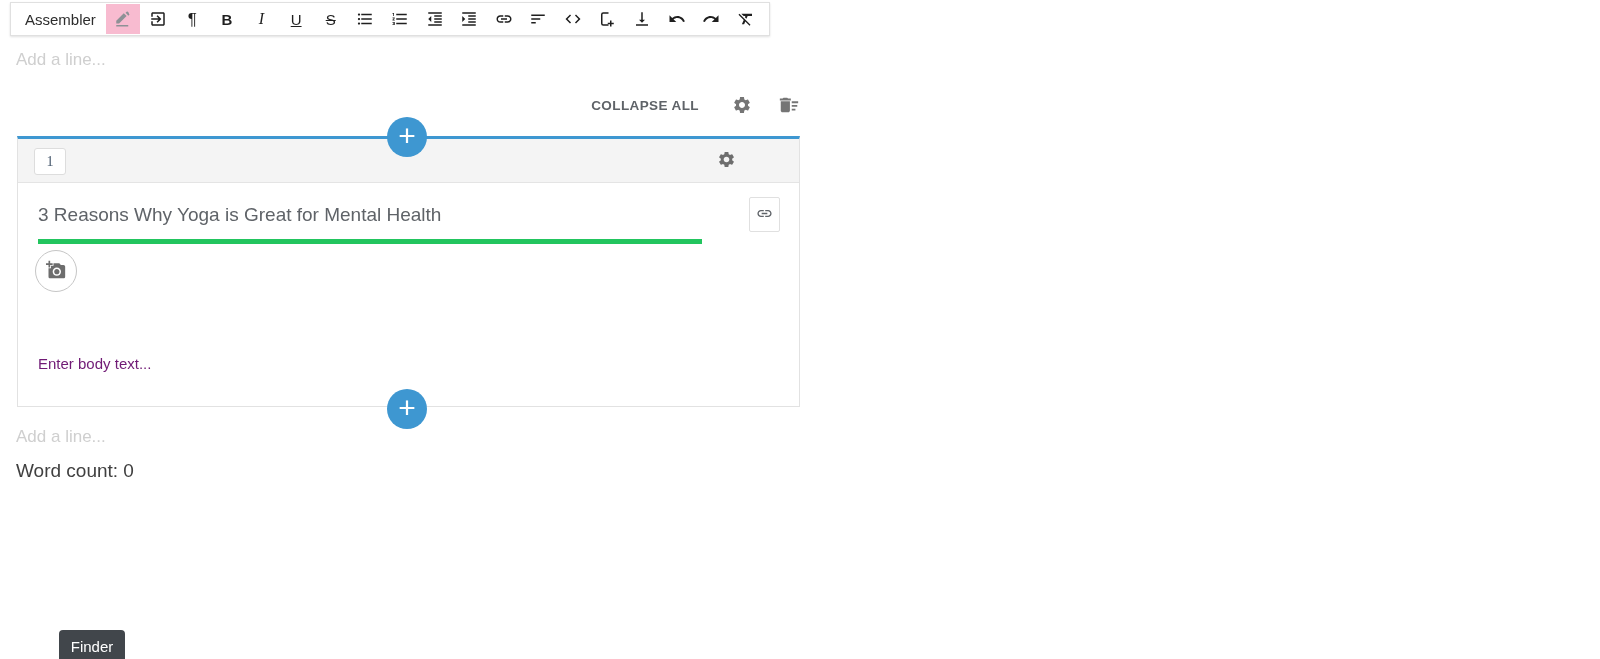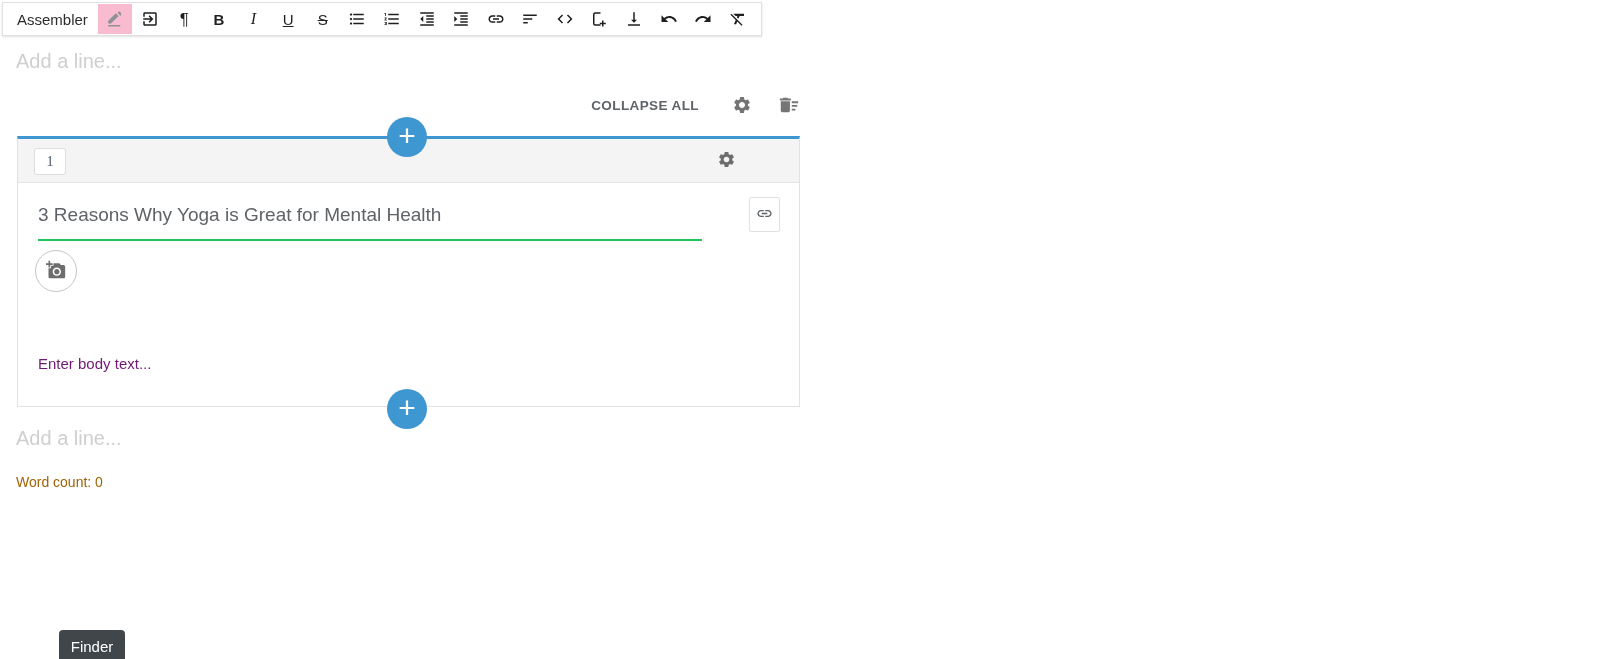--- a/index.html
+++ b/index.html
@@ -10,45 +10,45 @@
   html,body{margin:0;padding:0;}
   body{
     width:1600px;height:659px;overflow:hidden;position:relative;
     background:#ffffff;font-family:"Liberation Sans",sans-serif;
     -webkit-font-smoothing:antialiased;
   }
   button{font-family:"Liberation Sans",sans-serif;cursor:pointer;}
 
   
   .toolbar{
-    position:absolute;left:2px;top:2px;width:760px;height:34px;
+    position:absolute;left:10px;top:2px;width:760px;height:34px;
     background:#fff;border:1px solid #e0e0e0;
     box-shadow:0 1px 2px rgba(0,0,0,.12);
     display:flex;align-items:center;padding:0 6px 0 14px;box-sizing:border-box;
   }
   .tb-label{font-size:15px;color:#2d2d2d;margin-right:10px;}
   .tb-btn{
     width:35px;height:30px;border:none;background:transparent;
     display:flex;align-items:center;justify-content:center;
     color:#1f1f1f;padding:0;
   }
   .tb-btn.active{background:var(--pencil-highlight);color:#8e9196;}
   .tb-btn svg{width:18px;height:18px;display:block;}
   .tb-glyph{font-size:15px;line-height:1;color:#1f1f1f;}
   .g-paragraph{font-size:17px;}
   .g-bold{font-weight:bold;}
   .g-italic{font-family:"Liberation Serif",serif;font-style:italic;font-size:16px;}
   .g-underline{text-decoration:underline;}
   .g-strike{text-decoration:line-through;}
 
   
-  .add-line{position:absolute;left:16px;font-size:20px;color:#cfcfcf;cursor:text;}
+  .add-line{position:absolute;left:16px;font-size:17px;color:#cfcfcf;cursor:text;}
   .add-line.top{top:50px;}
   .add-line.bottom{top:427px;}
-  .word-count{position:absolute;left:16px;top:460px;font-size:14px;color:#a16207;margin-top:14px;}
+  .word-count{position:absolute;left:16px;top:460px;font-size:19px;color:#404040;}
 
   
   .controls-row{
     position:absolute;left:17px;top:93px;width:783px;height:24px;
     display:flex;justify-content:flex-end;align-items:center;gap:9px;
   }
   .collapse-all{
     border:none;background:transparent;color:#5f6368;font-size:13.5px;
     font-weight:bold;letter-spacing:.4px;margin-right:24px;padding:0;
   }
@@ -83,21 +83,21 @@
     font-family:"Liberation Serif",serif;font-size:14px;color:#44566b;
   }
   .hdr-gear{
     position:absolute;right:63px;top:11px;border:none;background:transparent;
     color:#6d6d6d;padding:0;display:flex;
   }
   .card-body{position:relative;height:224px;}
 
   .title-field{
     position:absolute;left:20px;top:21px;width:664px;
-    border-bottom:2px solid #22c55e;padding-bottom:13px;cursor:text;
+    border-bottom:5px solid #22c55e;padding-bottom:13px;cursor:text;
   }
   .title-field span{font-size:19px;color:#5f6368;}
 
   .link-btn{
     position:absolute;right:19px;top:14px;width:31px;height:35px;
     background:#fff;border:1px solid #e0e0e0;border-radius:2px;
     display:flex;align-items:center;justify-content:center;color:#5f6368;padding:0;
   }
   .photo-btn{
     position:absolute;left:17px;top:67px;width:42px;height:42px;

